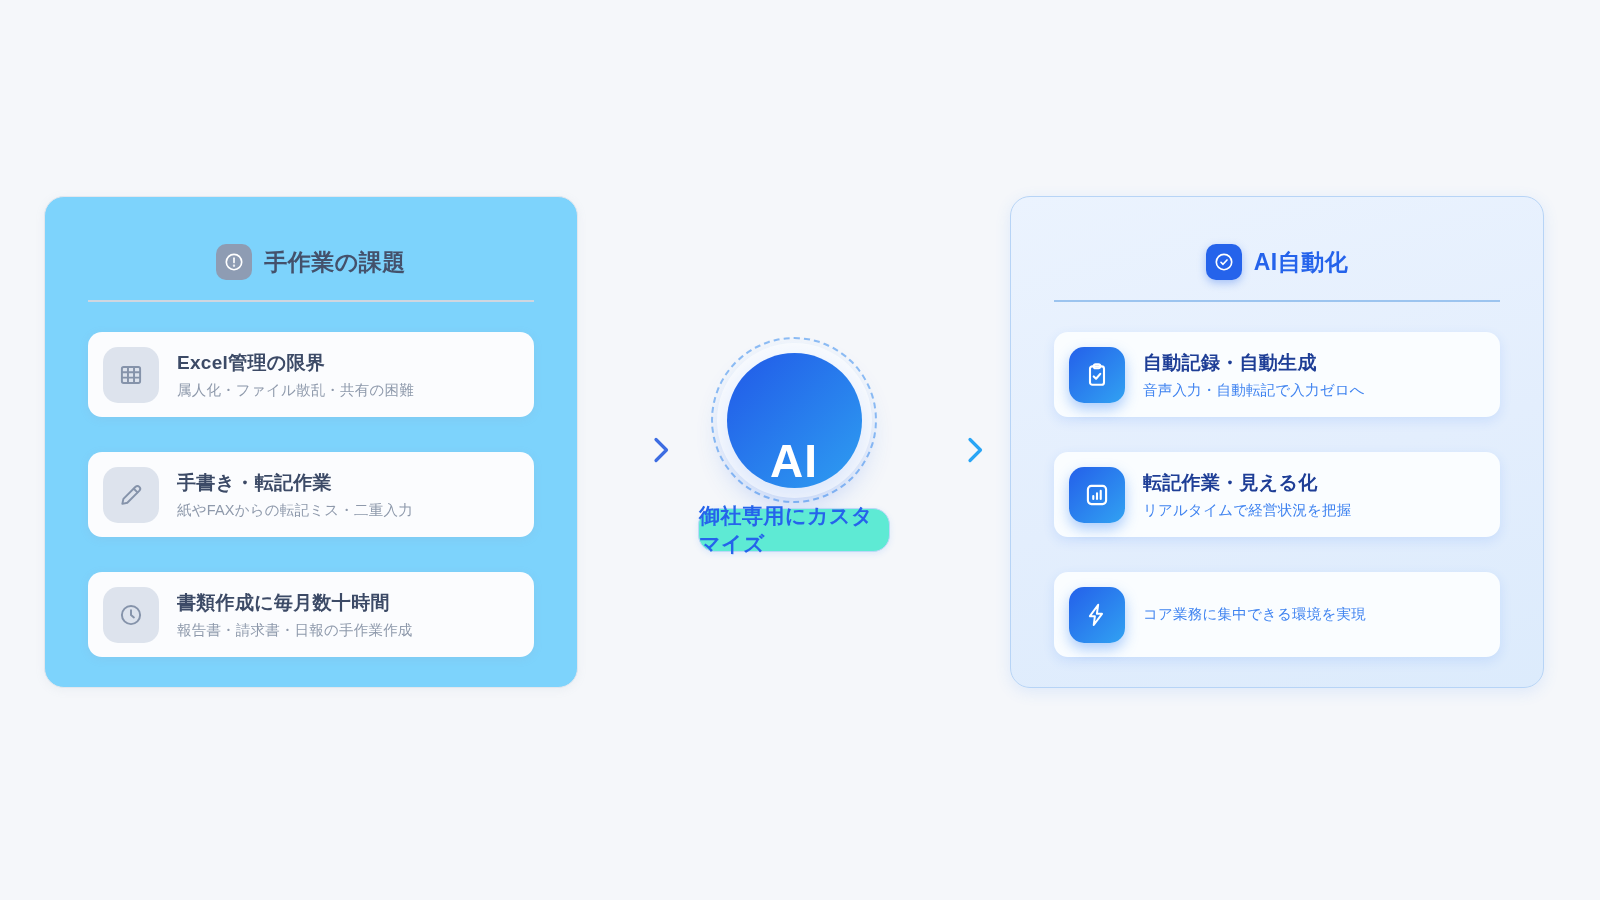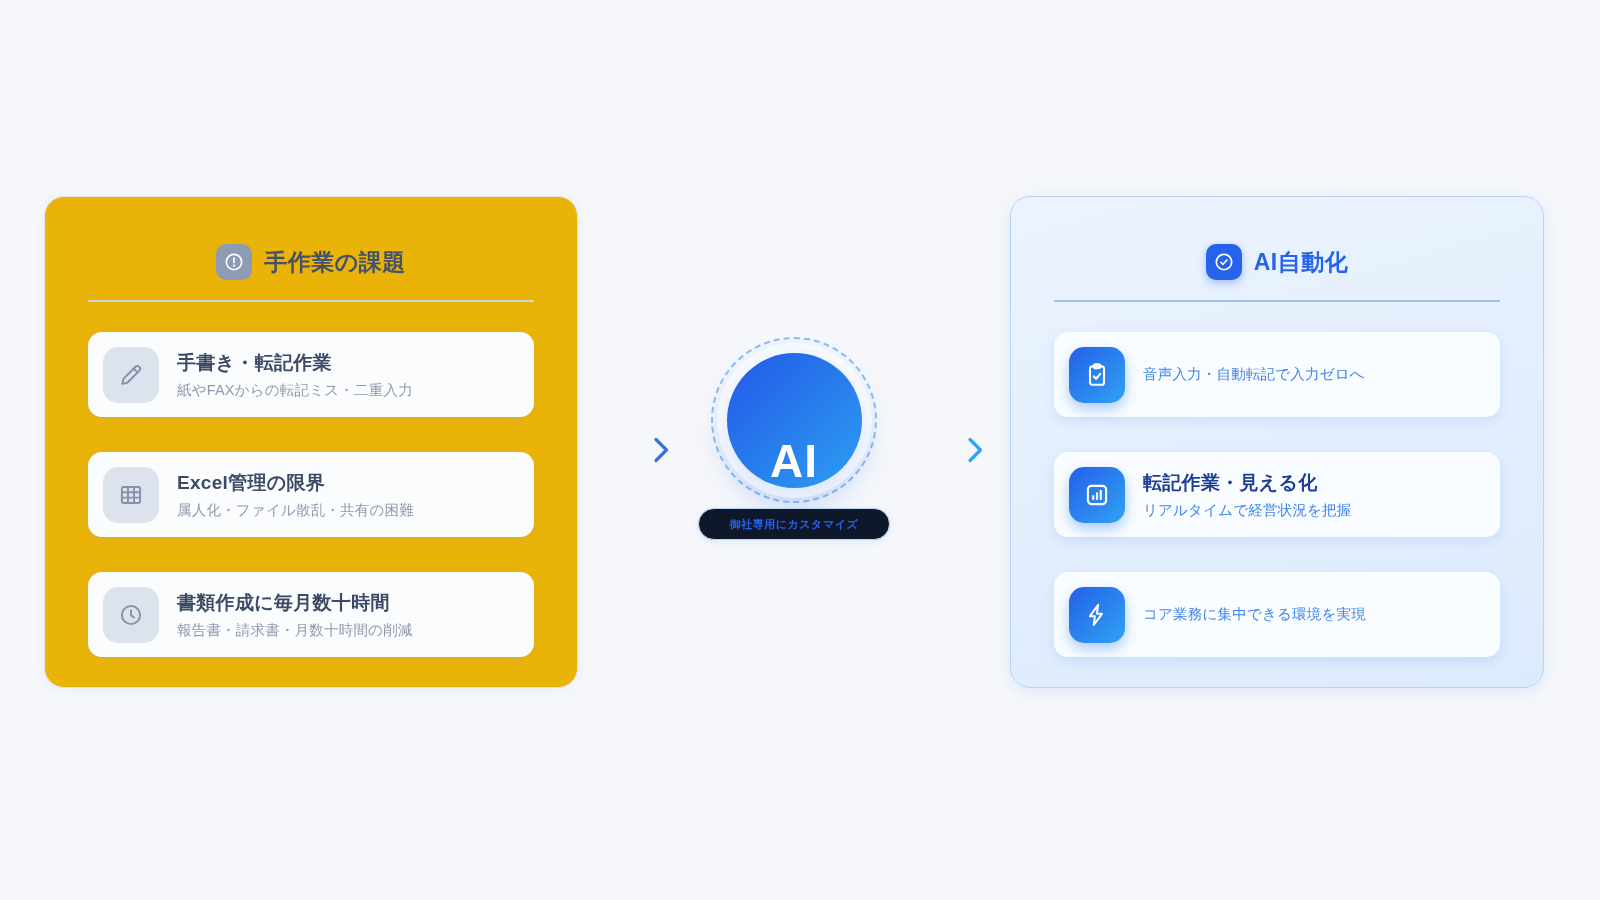--- a/index.html
+++ b/index.html
@@ -11,21 +11,21 @@
   }
   .stage{position:relative;width:1600px;height:900px;}
 
   
   .panel{
     position:absolute;top:196px;width:534px;height:492px;
     border-radius:20px;box-sizing:border-box;padding:0 43px;
   }
   .panel-left{
     left:44px;
-    background:#eab308;
+    background:#7dd3fc;
     border:1px solid #e2e7ee;
     box-shadow:0 2px 10px rgba(148,163,184,.10);
   }
   .panel-right{
     left:1010px;
     background:linear-gradient(165deg,#ebf3fe 0%,#e3eefd 55%,#dcebfc 100%);
     border:1px solid #b7d4f6;
     box-shadow:0 4px 16px rgba(59,130,246,.12);
   }
   .panel-header{
@@ -89,26 +89,26 @@
     background:radial-gradient(circle,rgba(232,242,255,.95) 55%,rgba(232,242,255,0) 75%);
   }
   .ai-circle{
     width:135px;height:135px;border-radius:50%;
     background:linear-gradient(135deg,#2159e8 0%,#2e9ef1 100%);
     box-shadow:0 0 0 10px rgba(255,255,255,.55),0 14px 30px rgba(37,99,235,.30);
     display:flex;align-items:flex-end;justify-content:center;
     color:#ffffff;font-size:46px;font-weight:900;letter-spacing:1px;
   }
   .pill{
-    position:absolute;left:698px;top:508px;width:192px;height:32px;
+    position:absolute;left:698px;top:508px;width:192px;height:44px;
     box-sizing:border-box;border-radius:17px;
-    background:#0f172a;border:1.5px solid #bcd8f7;
+    background:#5eead4;border:1.5px solid #bcd8f7;
     box-shadow:0 2px 6px rgba(59,130,246,.12);
     display:flex;align-items:center;justify-content:center;
-    color:#2563eb;font-size:11px;font-weight:700;letter-spacing:.5px;
+    color:#2563eb;font-size:21px;font-weight:700;letter-spacing:.5px;
   }
   svg{display:block;}
 </style>
 </head>
 <body>
 
 <div class="stage">
 
   <section class="panel panel-left">
     <header class="panel-header">
@@ -118,54 +118,54 @@
             <path d="M12 7.8v4.8"></path>
             <circle cx="12" cy="15.9" r="0.4" fill="currentColor"></circle>
         </svg>
       </span>
       <h2 class="panel-title">手作業の課題</h2>
     </header>
     <hr class="divider">
 
     <div class="card">
       <span class="card-icon gray">
+        <svg width="26" height="26" viewBox="0 0 24 24" fill="none" stroke="currentColor" stroke-width="1.8" stroke-linejoin="round">
+          <rect x="3.6" y="4.6" width="16.8" height="14.8" rx="1.6"></rect>
+          <path d="M3.6 9.5h16.8M3.6 14.4h16.8M9.2 4.6v14.8M14.8 4.6v14.8"></path>
+        </svg>
+      </span>
+      <div class="card-text">
+        <div class="card-title">Excel管理の限界</div>
+        <div class="card-sub">属人化・ファイル散乱・共有の困難</div>
+      </div>
+    </div>
+
+    <div class="card">
+      <span class="card-icon gray">
         <svg width="26" height="26" viewBox="0 0 24 24" fill="none" stroke="currentColor" stroke-width="1.8" stroke-linecap="round" stroke-linejoin="round">
           <path d="M16.2 4.4a2.55 2.55 0 0 1 3.6 3.6L8.6 19.2 4 20.2l1-4.6z"></path>
             <path d="M14.6 6.2l3.4 3.4"></path>
         </svg>
       </span>
       <div class="card-text">
         <div class="card-title">手書き・転記作業</div>
         <div class="card-sub">紙やFAXからの転記ミス・二重入力</div>
-      </div>
-    </div>
-
-    <div class="card">
-      <span class="card-icon gray">
-        <svg width="26" height="26" viewBox="0 0 24 24" fill="none" stroke="currentColor" stroke-width="1.8" stroke-linejoin="round">
-          <rect x="3.6" y="4.6" width="16.8" height="14.8" rx="1.6"></rect>
-          <path d="M3.6 9.5h16.8M3.6 14.4h16.8M9.2 4.6v14.8M14.8 4.6v14.8"></path>
-        </svg>
-      </span>
-      <div class="card-text">
-        <div class="card-title">Excel管理の限界</div>
-        <div class="card-sub">属人化・ファイル散乱・共有の困難</div>
       </div>
     </div>
 
     <div class="card">
       <span class="card-icon gray">
         <svg width="26" height="26" viewBox="0 0 24 24" fill="none" stroke="currentColor" stroke-width="1.8" stroke-linecap="round" stroke-linejoin="round">
           <circle cx="12" cy="12" r="8.4"></circle>
             <path d="M12 7.6V12l2.7 2.3"></path>
         </svg>
       </span>
       <div class="card-text">
         <div class="card-title">書類作成に毎月数十時間</div>
-        <div class="card-sub">報告書・請求書・月数十時間の削減</div>
+        <div class="card-sub">報告書・請求書・日報の手作業作成</div>
       </div>
     </div>
   </section>
 
   <svg class="arrow arrow-left" viewBox="0 0 82 32">
     <defs>
       <linearGradient id="gL" x1="0" y1="0" x2="1" y2="0">
         <stop offset="0" stop-color="#a9b2c1"></stop>
           <stop offset="1" stop-color="#3d6de2"></stop>
       </linearGradient>
@@ -208,20 +208,21 @@
 
     <div class="card">
       <span class="card-icon grad">
         <svg width="28" height="28" viewBox="0 0 24 24" fill="none" stroke="currentColor" stroke-width="1.8" stroke-linecap="round" stroke-linejoin="round">
           <rect x="6" y="4.6" width="12" height="15.8" rx="2"></rect>
           <rect x="9.2" y="2.8" width="5.6" height="3.4" rx="1.5"></rect>
           <path d="M9.2 13.2l2 2 3.6-4.2"></path>
         </svg>
       </span>
       <div class="card-text">
+        <div class="card-title">自動記録・自動生成</div>
         <div class="card-sub">音声入力・自動転記で入力ゼロへ</div>
       </div>
     </div>
 
     <div class="card">
       <span class="card-icon grad">
         <svg width="28" height="28" viewBox="0 0 24 24" fill="none" stroke="currentColor" stroke-width="1.8" stroke-linecap="round" stroke-linejoin="round">
           <rect x="4.2" y="4.2" width="15.6" height="15.6" rx="3"></rect>
           <path d="M8.8 15.4v-2.6M12 15.4v-4.8M15.2 15.4v-7"></path>
         </svg>

